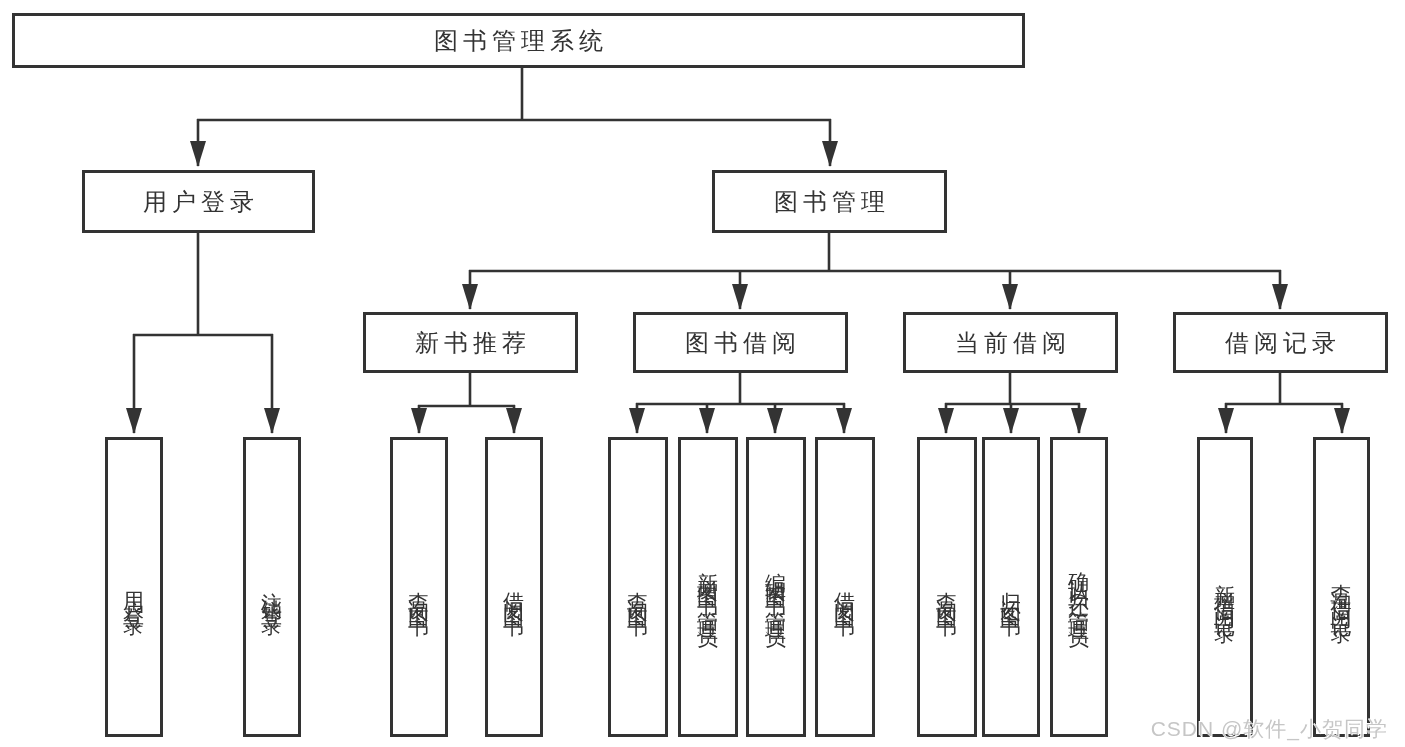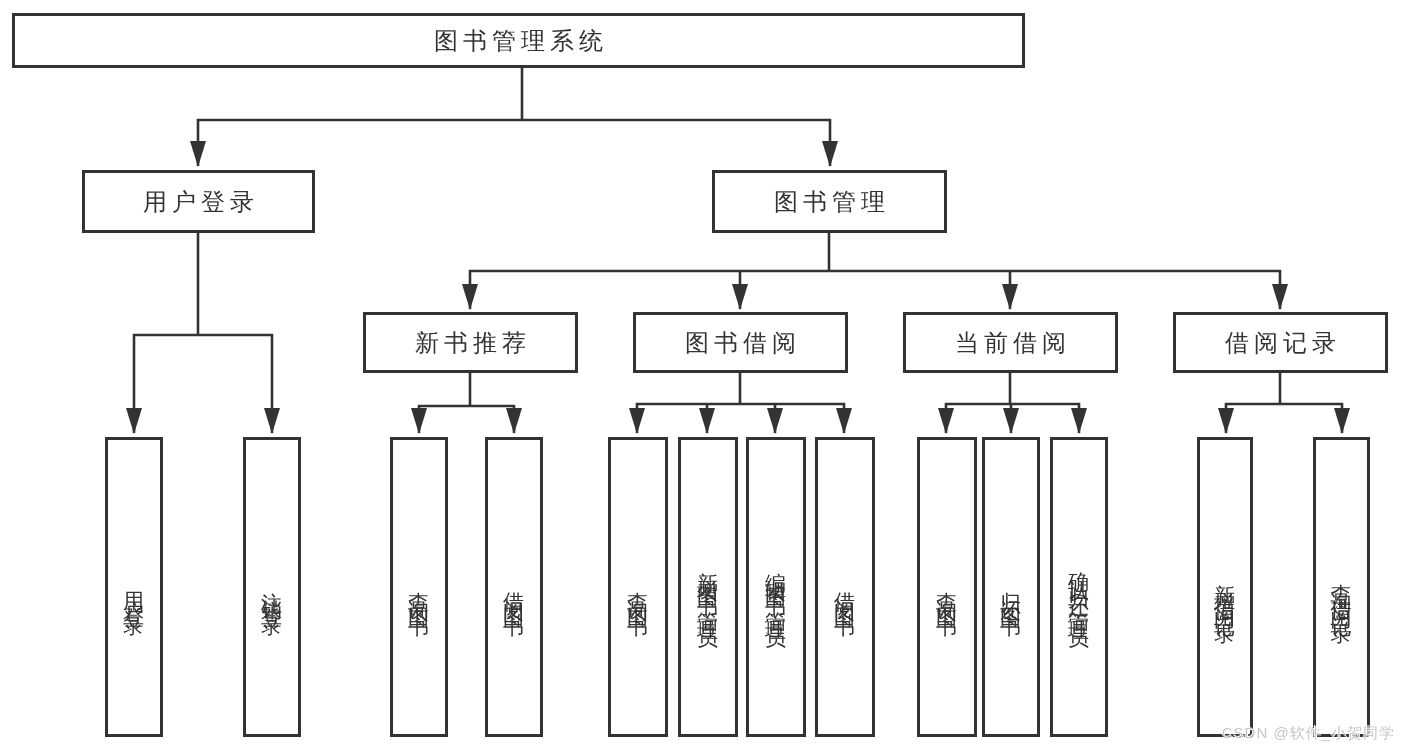--- a/index.html
+++ b/index.html
@@ -56,23 +56,23 @@
     writing-mode: vertical-rl;
     text-orientation: mixed;
     font-size: 21px;
     letter-spacing: 8px;
     color: #333333;
     line-height: 1;
     margin-bottom: -8px; 
   }
   .watermark {
     position: absolute;
-    right: 10px;
+    right: 17px;
     bottom: 4px;
-    font-size: 15px;
+    font-size: 21px;
     color: #c6c6c6;
     letter-spacing: 1px;
     text-shadow: 1px 1px 0 #ffffff, -1px -1px 0 #ffffff;
     white-space: nowrap;
     z-index: 5;
   }
 </style>
 </head>
 <body>
 

